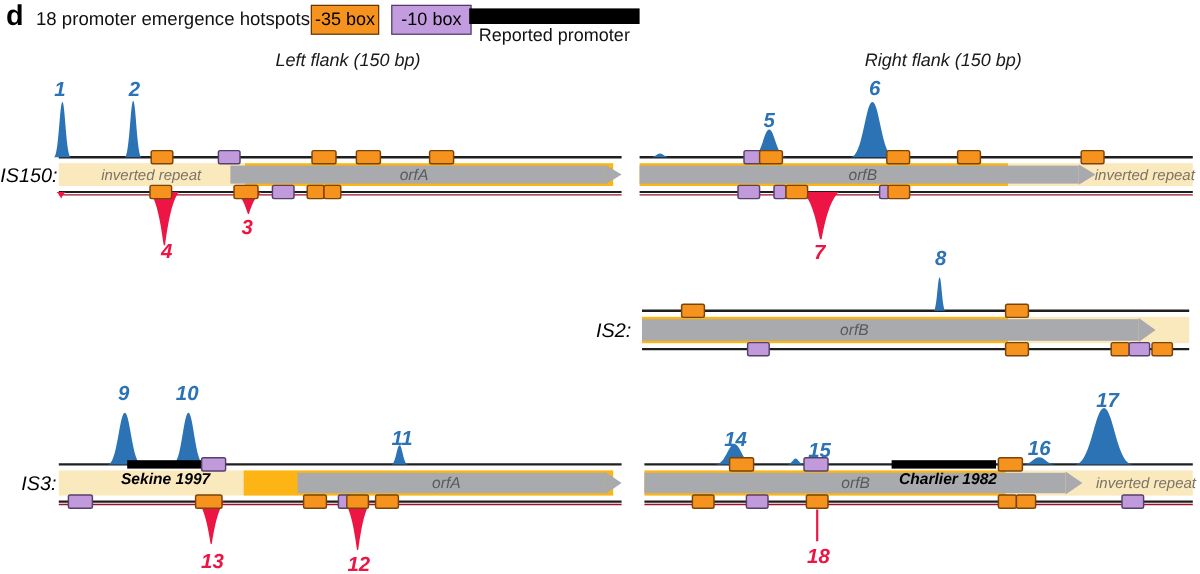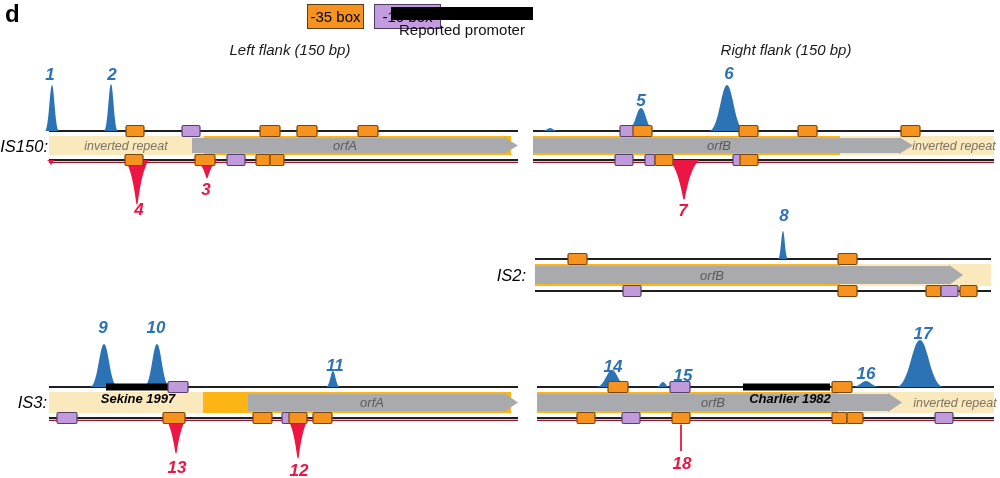--- a/index.html
+++ b/index.html
@@ -3,39 +3,40 @@
 <meta charset="utf-8">
 <style>
   html,body{margin:0;padding:0;background:#fff;}
   .stage{position:relative;width:1000px;height:478px;background:#fff;overflow:hidden;
          font-family:"Liberation Sans",sans-serif;}
   #fig{position:absolute;left:0;top:0;}
   .legend{position:absolute;left:0;top:0;width:1000px;height:40px;z-index:2;}
   .pl{position:absolute;left:5px;top:0px;font-size:24px;font-weight:700;color:#000;}
   .lt{position:absolute;left:30px;top:8px;font-size:15.5px;color:#111;}
   .lb{position:absolute;top:4px;height:25px;display:flex;align-items:center;justify-content:center;
-      font-size:15px;color:#000;border:1.4px solid #333;box-sizing:border-box;margin-left:48px;}
+      font-size:15px;color:#000;border:1.4px solid #333;box-sizing:border-box;}
   .lb35{left:259px;width:57px;background:#F6921E;border-color:#5d3a10;}
   .lb10{left:326px;width:67px;background:#C39BDF;border-color:#4f3d63;}
   .rbar{position:absolute;left:391px;top:7px;width:142px;height:13px;background:#000;}
   .rlab{position:absolute;left:399px;top:21px;font-size:15px;color:#111;}
   #fig text{font-family:"Liberation Sans",sans-serif;}
   .hdr{font-size:15px;font-style:italic;fill:#1a1a1a;text-anchor:middle;}
   .rowlab{font-size:16.5px;font-style:italic;fill:#000;text-anchor:end;}
   .bandtext{font-size:13px;font-style:italic;fill:#595a5c;text-anchor:middle;}
   .repeattext{font-size:12.5px;font-style:italic;fill:#7b7365;text-anchor:middle;}
   .caption{font-size:13px;font-style:italic;font-weight:700;fill:#000;text-anchor:middle;}
   .num{font-size:17px;font-style:italic;font-weight:700;text-anchor:middle;}
 </style>
 </head>
 <body>
 
 <div class="stage">
   <div class="legend">
     <span class="pl">d</span>
+    <span class="lt">18 promoter emergence hotspots</span>
     <span class="lb lb35">
         <span>-35 box</span>
       </span>
     <span class="lb lb10">
         <span>-10 box</span>
       </span>
     <span class="rbar"></span>
     <span class="rlab">Reported promoter</span>
   </div>
   <svg id="fig" width="1000" height="478" viewBox="0 0 1000 478">

